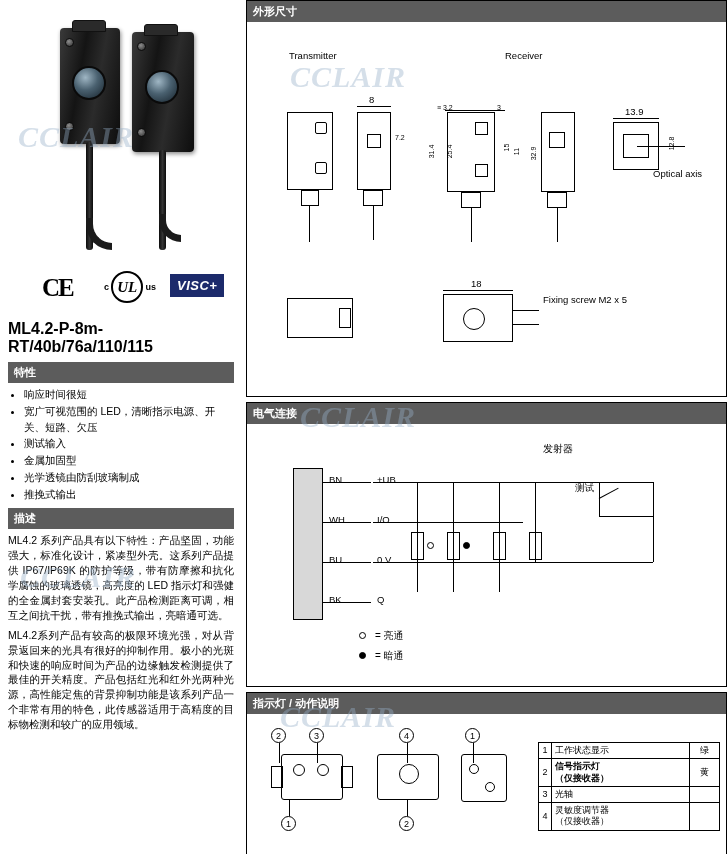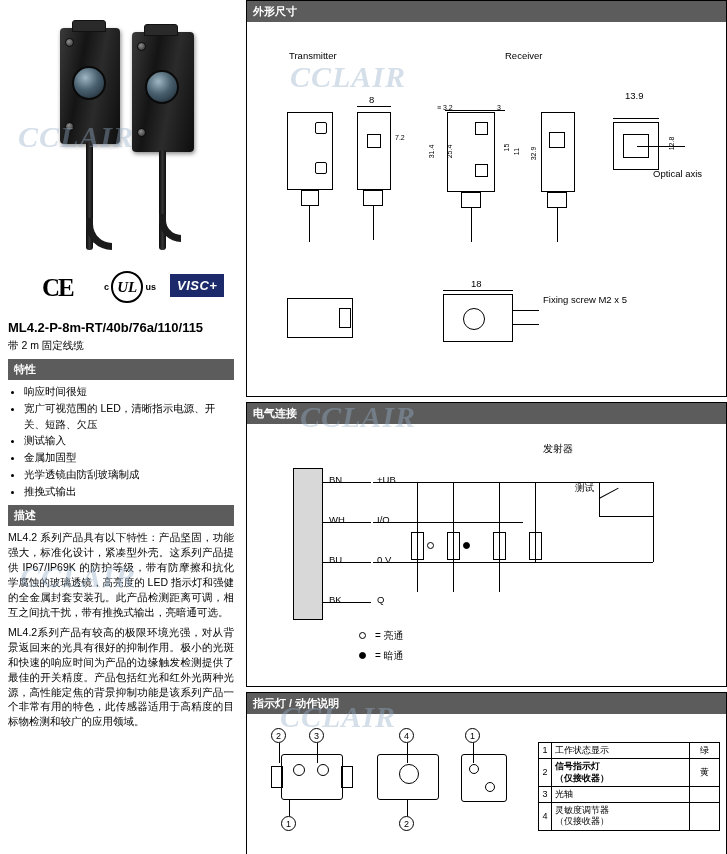--- a/index.html
+++ b/index.html
@@ -113,21 +113,21 @@
   .section-bar {
     background: #5c5c5c;
     color: #fff;
     font-weight: bold;
     font-size: 11px;
     padding: 3px 6px;
     margin: 6px 0 4px 0;
   }
   .model-code {
     font-weight: bold;
-    font-size: 13px;
+    font-size: 16px;
     margin: 2px 0 3px 0;
   }
   .model-sub { font-size: 10.5px; line-height: 1.45; }
   ul.feature-list {
     margin: 2px 0 0 0;
     padding-left: 16px;
     line-height: 1.5;
     font-size: 10.5px;
   }
   ul.feature-list li { margin-bottom: 1px; }
@@ -243,21 +243,20 @@
       <div class="ce-mark">CE</div>
       <div class="ul-mark">
         <span class="ul-c">c</span>
         <span class="ul-circle">UL</span>
         <span class="ul-us">us</span>
       </div>
       <div class="visc-mark">VISC+</div>
     </div>
 
     <div class="model-code">ML4.2-P-8m-RT/40b/76a/110/115</div>
-    <div class="model-sub">带 2 m 固定线缆</div>
 
     <div class="section-bar">特性</div>
     <ul class="feature-list">
       <li>响应时间很短</li>
       <li>宽广可视范围的 LED，清晰指示电源、开关、短路、欠压</li>
       <li>测试输入</li>
       <li>金属加固型</li>
       <li>光学透镜由防刮玻璃制成</li>
       <li>推挽式输出</li>
     </ul>
@@ -304,21 +303,21 @@
         <div class="cap-label" style="left:266px;top:126px;font-size:7px;transform:rotate(-90deg);">11</div>
         <div class="cap-label" style="left:280px;top:128px;font-size:7px;transform:rotate(-90deg);">32.9</div>
 
         <div class="box" style="left:294px;top:90px;width:34px;height:80px;"></div>
         <div class="box" style="left:302px;top:110px;width:16px;height:16px;"></div>
         <div class="box" style="left:300px;top:170px;width:20px;height:16px;"></div>
         <div class="ln vl" style="left:310px;top:186px;height:34px;"></div>
 
         <div class="box" style="left:366px;top:100px;width:46px;height:48px;"></div>
         <div class="box" style="left:376px;top:112px;width:26px;height:24px;"></div>
-        <div class="cap-label" style="left:378px;top:68px;">13.9</div>
+        <div class="cap-label" style="left:378px;top:84px;">13.9</div>
         <div class="ln hl" style="left:366px;top:96px;width:46px;"></div>
         <div class="cap-label" style="left:418px;top:118px;font-size:7px;transform:rotate(-90deg);">12.8</div>
         <div class="ln hl" style="left:390px;top:124px;width:48px;"></div>
         <div class="cap-label" style="left:406px;top:146px;">Optical axis</div>
 
         <div class="box" style="left:40px;top:276px;width:66px;height:40px;"></div>
         <div class="box" style="left:92px;top:286px;width:12px;height:20px;"></div>
         <div class="box" style="left:196px;top:272px;width:70px;height:48px;"></div>
         <div class="box" style="left:216px;top:286px;width:22px;height:22px;border-radius:50%;"></div>
         <div class="cap-label" style="left:224px;top:256px;">18</div>

